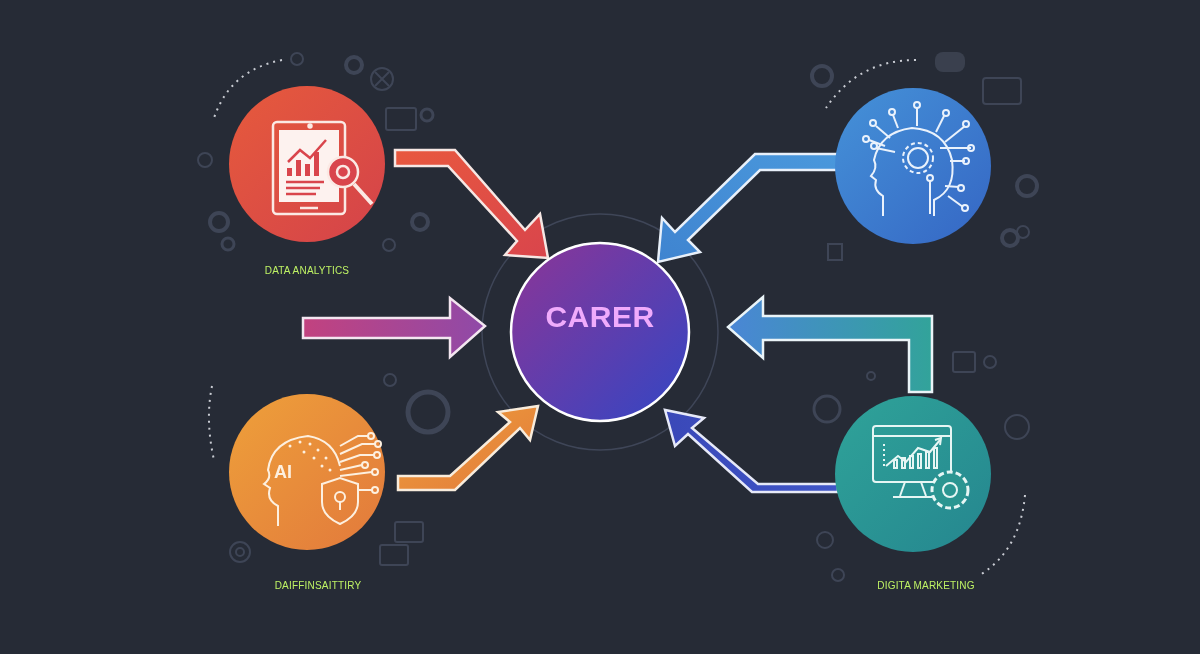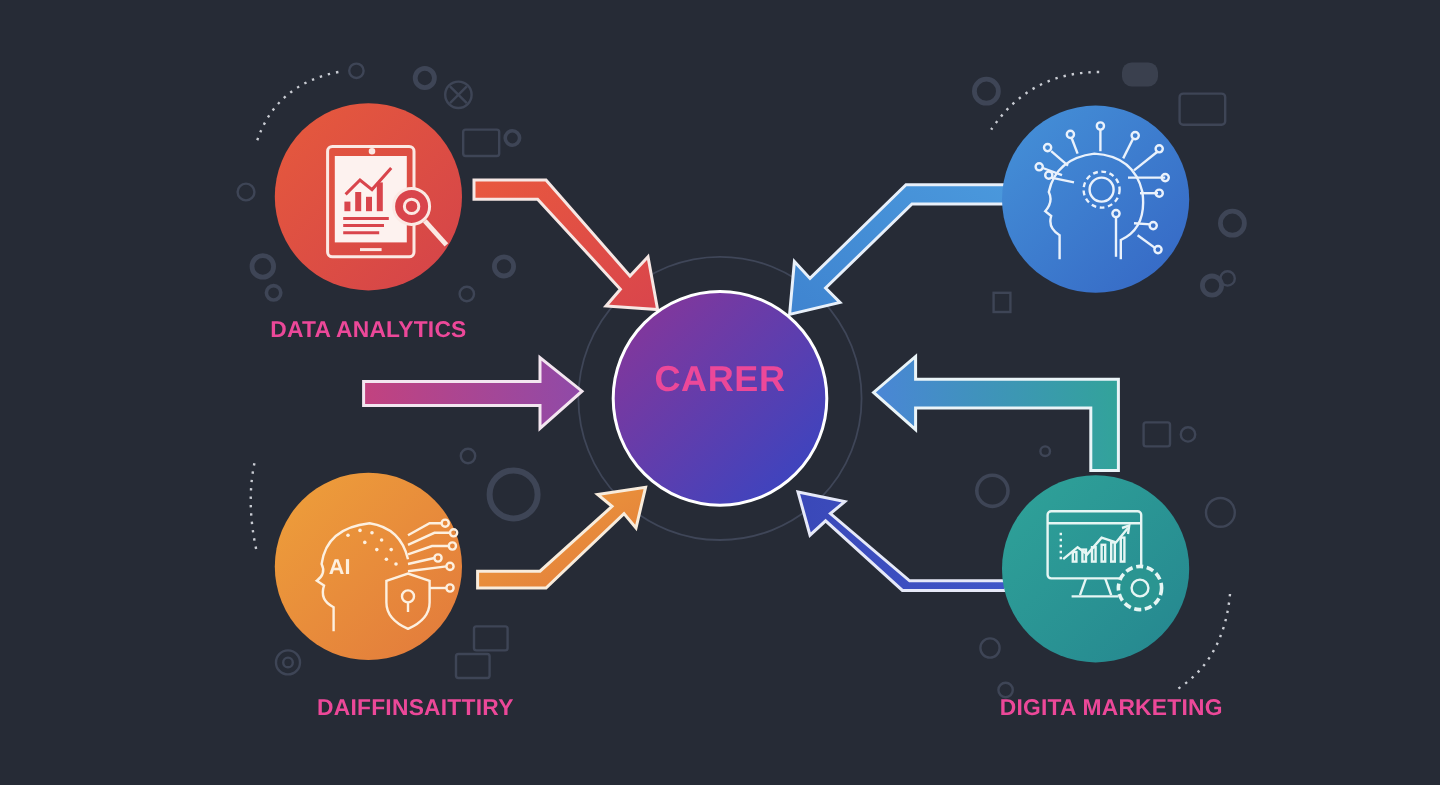--- a/index.html
+++ b/index.html
@@ -5,27 +5,27 @@
   html, body { margin: 0; padding: 0; }
   body {
     width: 1200px; height: 654px; overflow: hidden;
     background: #262b36;
     font-family: "Liberation Sans", "DejaVu Sans", sans-serif;
     position: relative;
   }
   .stage { position: absolute; left: 0; top: 0; width: 1200px; height: 654px; }
   svg.bg { position: absolute; left: 0; top: 0; }
   .label {
-    position: absolute; color: #ec4899; font-weight: bold;
-    font-size: 19px; letter-spacing: 0.2px; white-space: nowrap;
+    position: absolute; color: #bef264; font-weight: normal;
+    font-size: 10px; letter-spacing: 0.2px; white-space: nowrap;
     text-align: center; width: 220px;
   }
   .center-text {
     position: absolute; left: 512px; top: 300px; width: 176px;
-    text-align: center; color: #ec4899; font-weight: bold;
+    text-align: center; color: #f0abfc; font-weight: bold;
     font-size: 30px; line-height: 34px; letter-spacing: 0.5px;
   }
 </style>
 </head>
 <body>
 
 <div class="stage">
   <svg class="bg" width="1200" height="654" viewBox="0 0 1200 654">
     <defs>
       <linearGradient id="gCenter" x1="0" y1="0" x2="1" y2="1">
@@ -250,15 +250,15 @@
     <g>
       <circle cx="600" cy="332" r="89" fill="url(#gCenter)" stroke="#ffffff" stroke-width="2.5"></circle>
     </g>
   </svg>
 
   <div class="center-text">
     <div>CARER</div>
   </div>
 
   <div class="label" style="left:197px; top:265px;">DATA ANALYTICS</div>
-  <div class="label" style="left:208px; top:580px;text-align:right;">DAIFFINSAITTIRY</div>
+  <div class="label" style="left:208px; top:580px;">DAIFFINSAITTIRY</div>
   <div class="label" style="left:816px; top:580px;">DIGITA MARKETING</div>
 </div>
 
 </body></html>

